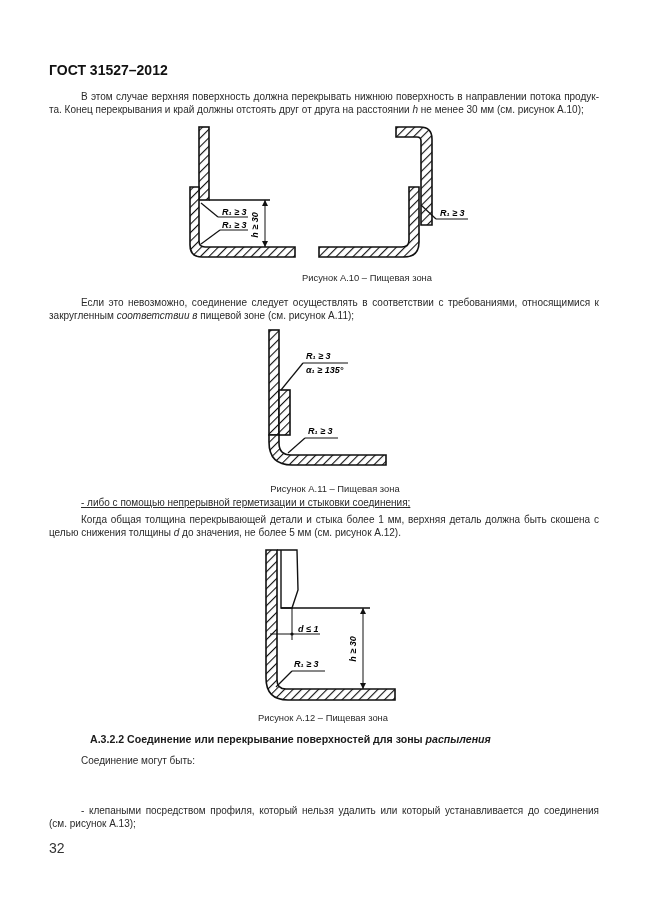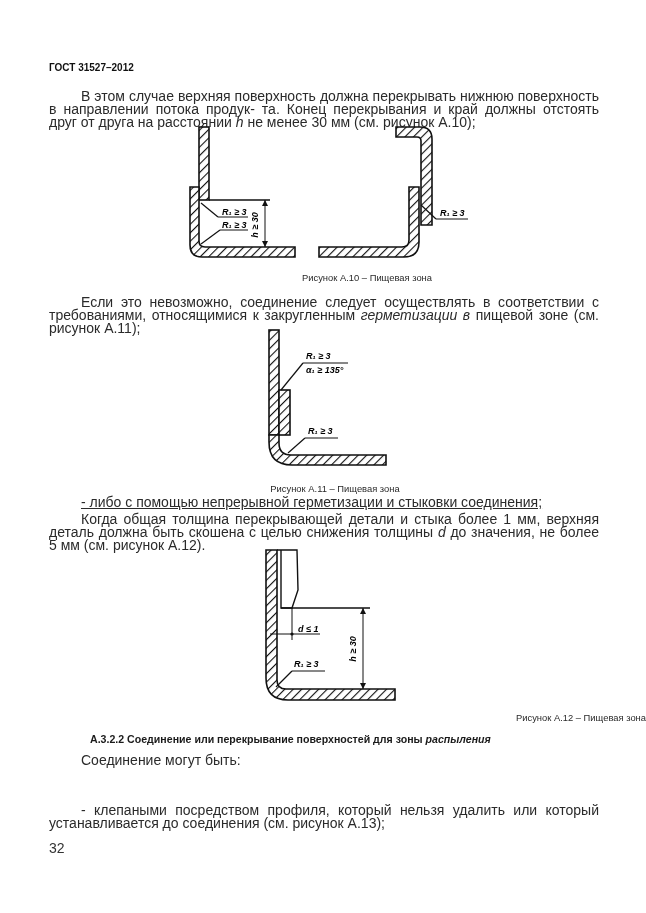--- a/index.html
+++ b/index.html
@@ -3,24 +3,24 @@
   <meta charset="utf-8">
   <style>
     html, body { margin: 0; padding: 0; background: #ffffff; }
     body {
       width: 646px; height: 913px; position: relative; overflow: hidden;
       font-family: "Liberation Sans", "DejaVu Sans", sans-serif;
       color: #1a1a1a;
     }
     .abs { position: absolute; }
     .header {
-      left: 49px; top: 62px; font-size: 10px; font-weight: bold; color: #111;
+      left: 49px; top: 62px; font-size: 14px; font-weight: bold; color: #111;
     }
     .para {
-      left: 49px; width: 550px; font-size: 14px; line-height: 13.2px; color: #2a2a2a;
+      left: 49px; width: 550px; font-size: 10px; line-height: 13.2px; color: #2a2a2a;
       text-align: justify;
     }
     .indent { text-indent: 32px; }
     .caption {
       left: 0; width: 646px; text-align: center; font-size: 9.4px; color: #2a2a2a;
     }
     .section-heading {
       left: 90px; top: 733px; font-size: 10.6px; font-weight: bold; color: #1a1a1a;
     }
     .section-heading i { font-style: italic; }
@@ -69,21 +69,21 @@
   <path d="M149 122 L232 122 Q239 122 239 115 L239 62 L249 62 L249 117 Q249 132 234 132 L149 132 Z" fill="url(#hatch)" stroke="#111" stroke-width="1.6"></path>
   <path d="M226 2 L250 2 Q262 2 262 14 L262 100 L251 100 L251 16 Q251 12 247 12 L226 12 Z" fill="url(#hatch)" stroke="#111" stroke-width="1.6"></path>
   <line x1="251" y1="80" x2="266" y2="94" stroke="#111" stroke-width="1.2"></line>
   <line x1="266" y1="94" x2="298" y2="94" stroke="#111" stroke-width="1"></line>
   <text x="270" y="91" font-size="9">R₁ ≥ 3</text>
 </svg>
 
 <div class="abs caption" style="top:272px;padding-left:44px;">Рисунок А.10 – Пищевая зона</div>
 
 <div class="abs para indent" style="top:296px;">
-  <span>Если это невозможно, соединение следует осуществлять в соответствии с требованиями, относящимися к закругленным </span><i>герметизации в</i><span> пищевой зоне (см. рисунок А.11);</span>
+  <span>Если это невозможно, соединение следует осуществлять в соответствии с требованиями, относящимися к закругленным </span><i>соответствии в</i><span> пищевой зоне (см. рисунок А.11);</span>
 </div>
 
 <svg class="abs" style="left:250px; top:325px;" width="160" height="150" viewBox="0 0 160 150">
   <rect x="19" y="5" width="10" height="105" fill="url(#hatch)" stroke="#111" stroke-width="1.6"></rect>
   <rect x="29" y="65" width="11" height="45" fill="url(#hatch)" stroke="#111" stroke-width="1.6"></rect>
   <path d="M29 110 L29 118 Q29 130 41 130 L136 130 L136 140 L42 140 Q19 140 19 117 L19 110 Z" fill="url(#hatch)" stroke="#111" stroke-width="1.6"></path>
   <line x1="31" y1="65" x2="53" y2="38" stroke="#111" stroke-width="1.2"></line>
   <line x1="53" y1="38" x2="98" y2="38" stroke="#111" stroke-width="1"></line>
   <text x="56" y="34" font-size="9">R₁ ≥ 3</text>
   <text x="56" y="48" font-size="9">α₁ ≥ 135°</text>
@@ -109,21 +109,21 @@
   <text x="48" y="87" font-size="9">d ≤ 1</text>
   <line x1="113" y1="63" x2="113" y2="144" stroke="#111" stroke-width="1"></line>
   <polygon points="113,63 110,69 116,69" fill="#111"></polygon>
   <polygon points="113,144 110,138 116,138" fill="#111"></polygon>
   <text x="106" y="104" font-size="9" transform="rotate(-90 106 104)" text-anchor="middle">h ≥ 30</text>
   <line x1="26" y1="142" x2="42" y2="126" stroke="#111" stroke-width="1.2"></line>
   <line x1="42" y1="126" x2="75" y2="126" stroke="#111" stroke-width="1"></line>
   <text x="44" y="122" font-size="9">R₁ ≥ 3</text>
 </svg>
 
-<div class="abs caption" style="top:712px;text-align:right;">Рисунок А.12 – Пищевая зона</div>
+<div class="abs caption" style="top:712px;">Рисунок А.12 – Пищевая зона</div>
 
 <div class="abs section-heading">
   <span>А.3.2.2 Соединение или перекрывание поверхностей для зоны </span><i>распыления</i>
 </div>
 
 <div class="abs para indent" style="top:754px;">Соединение могут быть:</div>
 <div class="abs para indent" style="top:804px;">- клепаными посредством профиля, который нельзя удалить или  который устанавливается до соединения (см. рисунок А.13);</div>
 
 <div class="abs pagenum">32</div>
 

